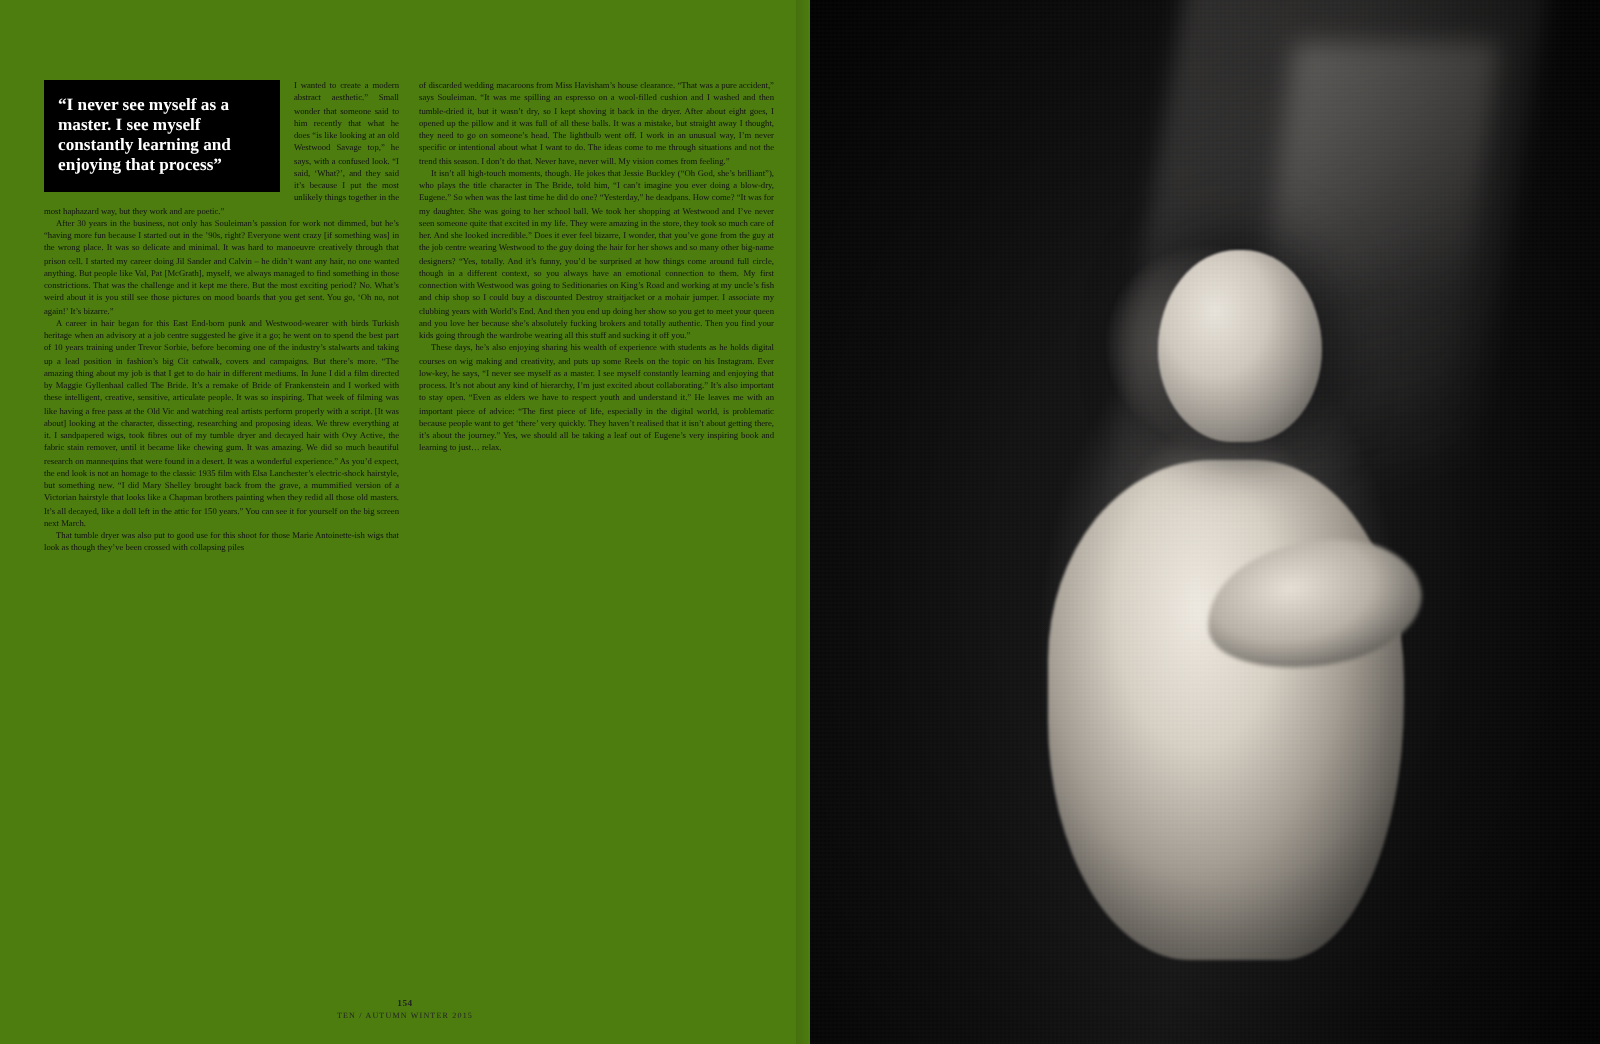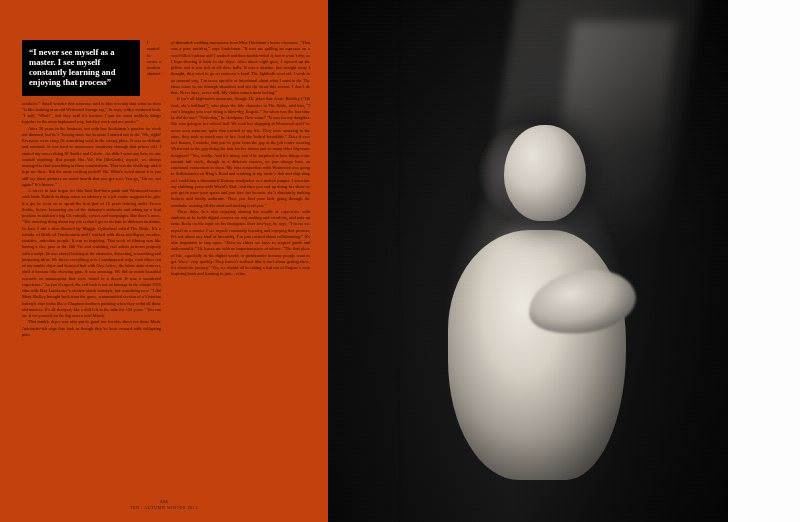--- a/index.html
+++ b/index.html
@@ -17,23 +17,23 @@
     position: relative;
     width: 800px;
     height: 522px;
     background: #fdfdfd;
     display: flex;
   }
 
   
   .page-left {
     position: relative;
-    width: 328px;
-    height: 522px;
-    background: #c2410c;
+    width: 405px;
+    height: 522px;
+    background: #4d7c0f;
     box-sizing: border-box;
     padding: 40px 18px 26px 22px;
   }
   .columns {
     display: flex;
     gap: 10px;
     height: 455px;
   }
   .col {
     width: 178px;

